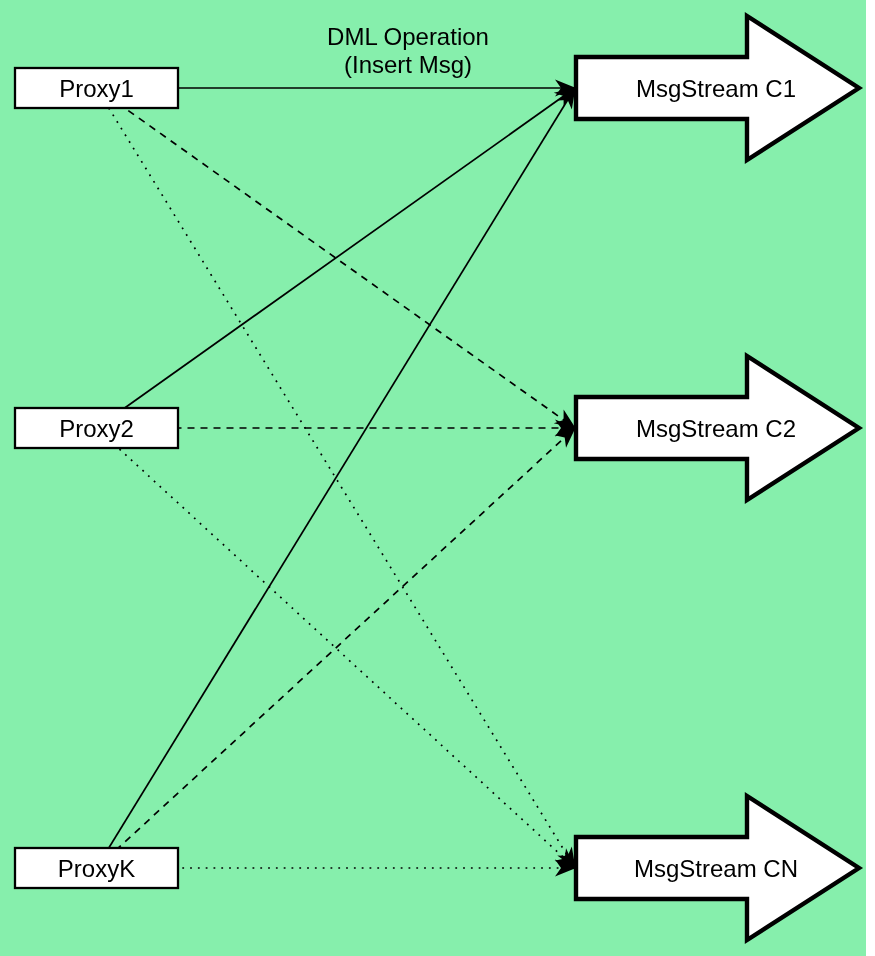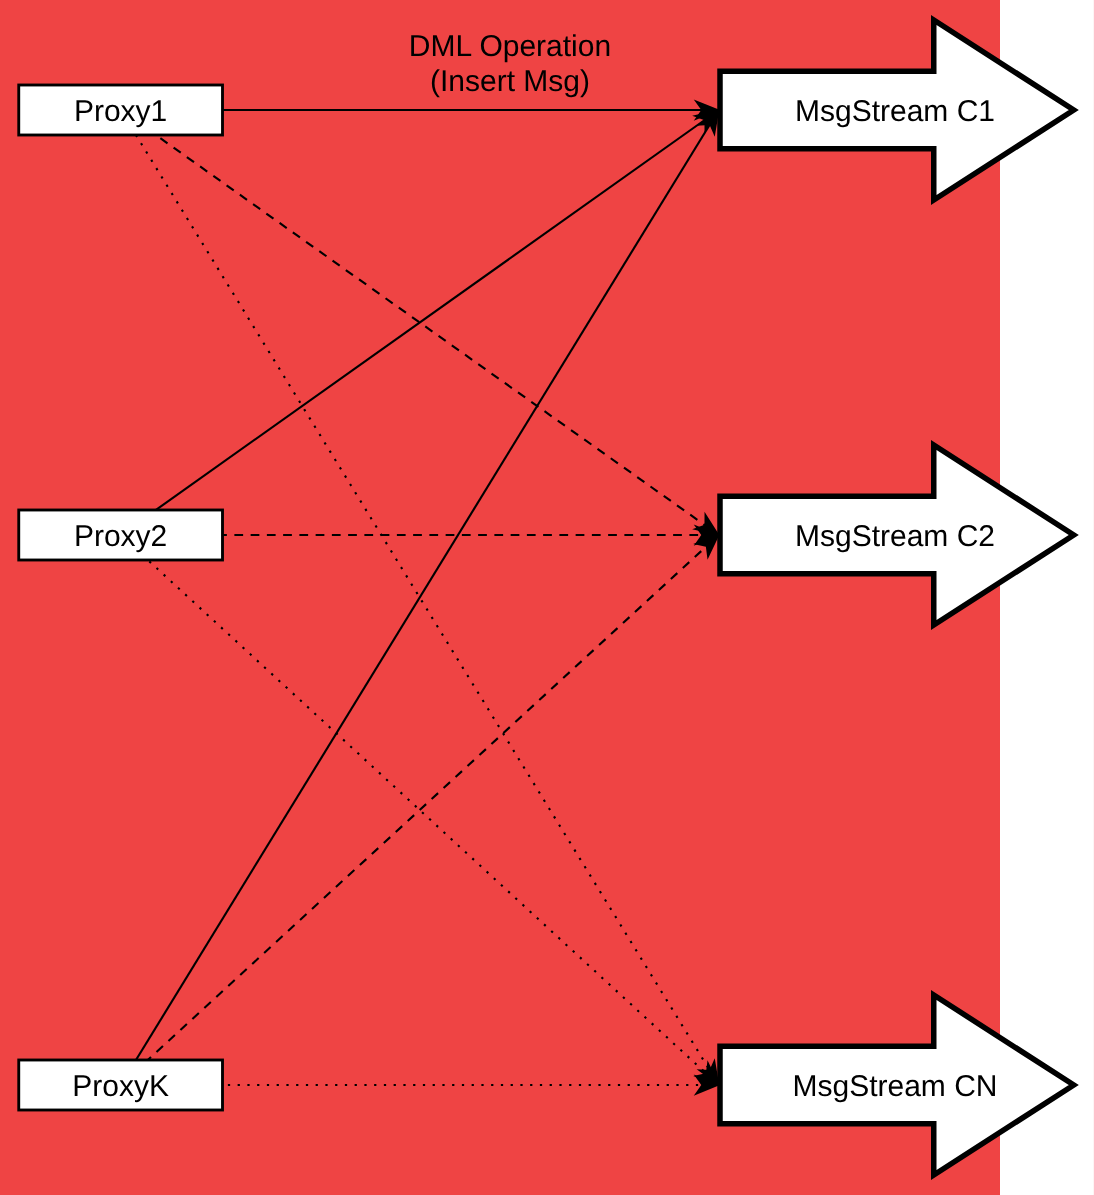--- a/index.html
+++ b/index.html
@@ -1,16 +1,16 @@
 <!DOCTYPE html>
 <html><head>
 <meta charset="utf-8">
 <style>
   html, body { margin: 0; padding: 0; background: #ffffff; }
-  .canvas-wrap { width: 800px; height: 956px; position: relative; background: #ef4444; }
+  .canvas-wrap { width: 866px; height: 956px; position: relative; background: #86efac; }
   svg { display: block; }
   text {
     font-family: "Liberation Sans", sans-serif;
     font-size: 24px;
     fill: #000000;
     text-anchor: middle;
   }
   .edge { stroke: #000000; stroke-width: 1.7; fill: none; }
   .edge.dashed { stroke-dasharray: 7 6; }
   .edge.dotted { stroke-dasharray: 1.8 6; }

